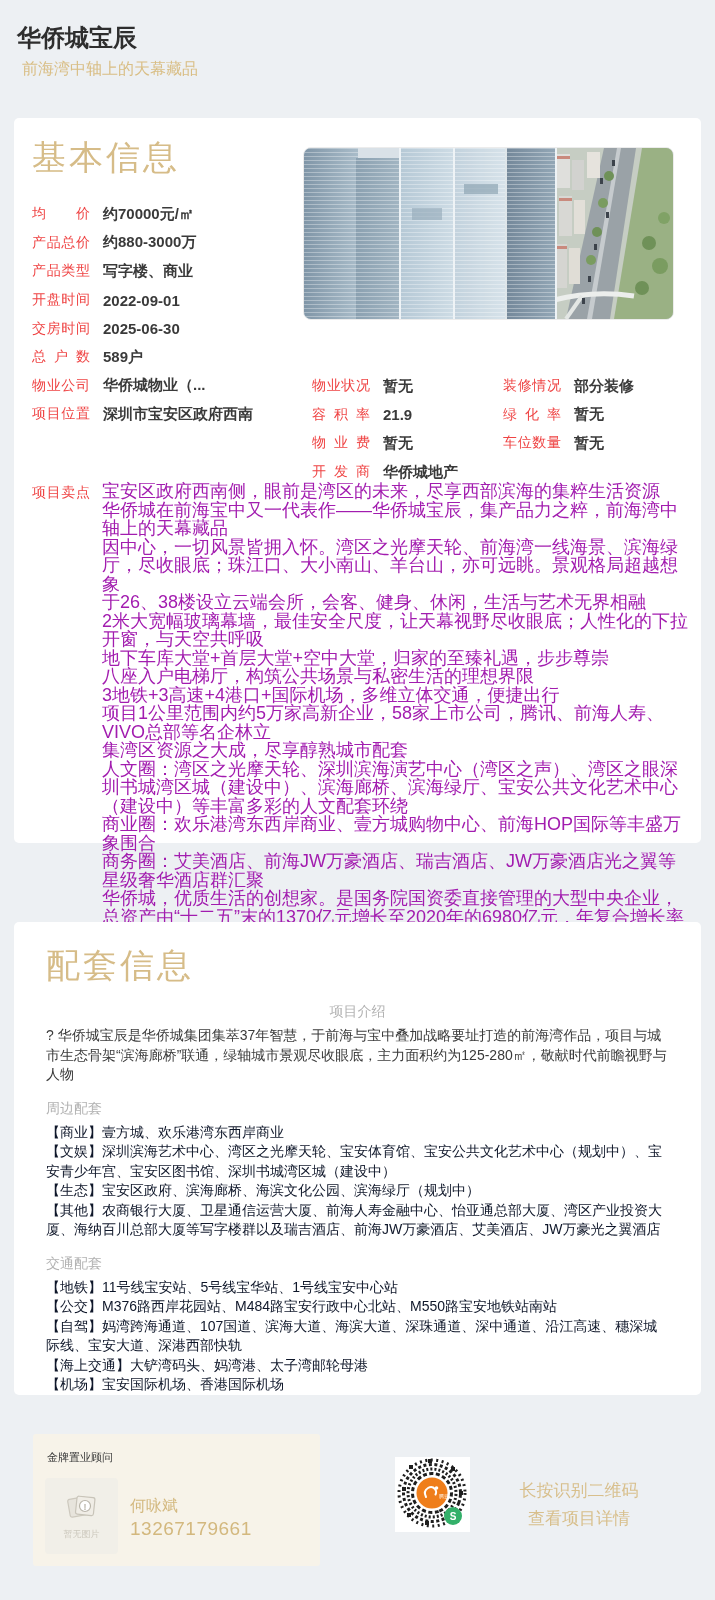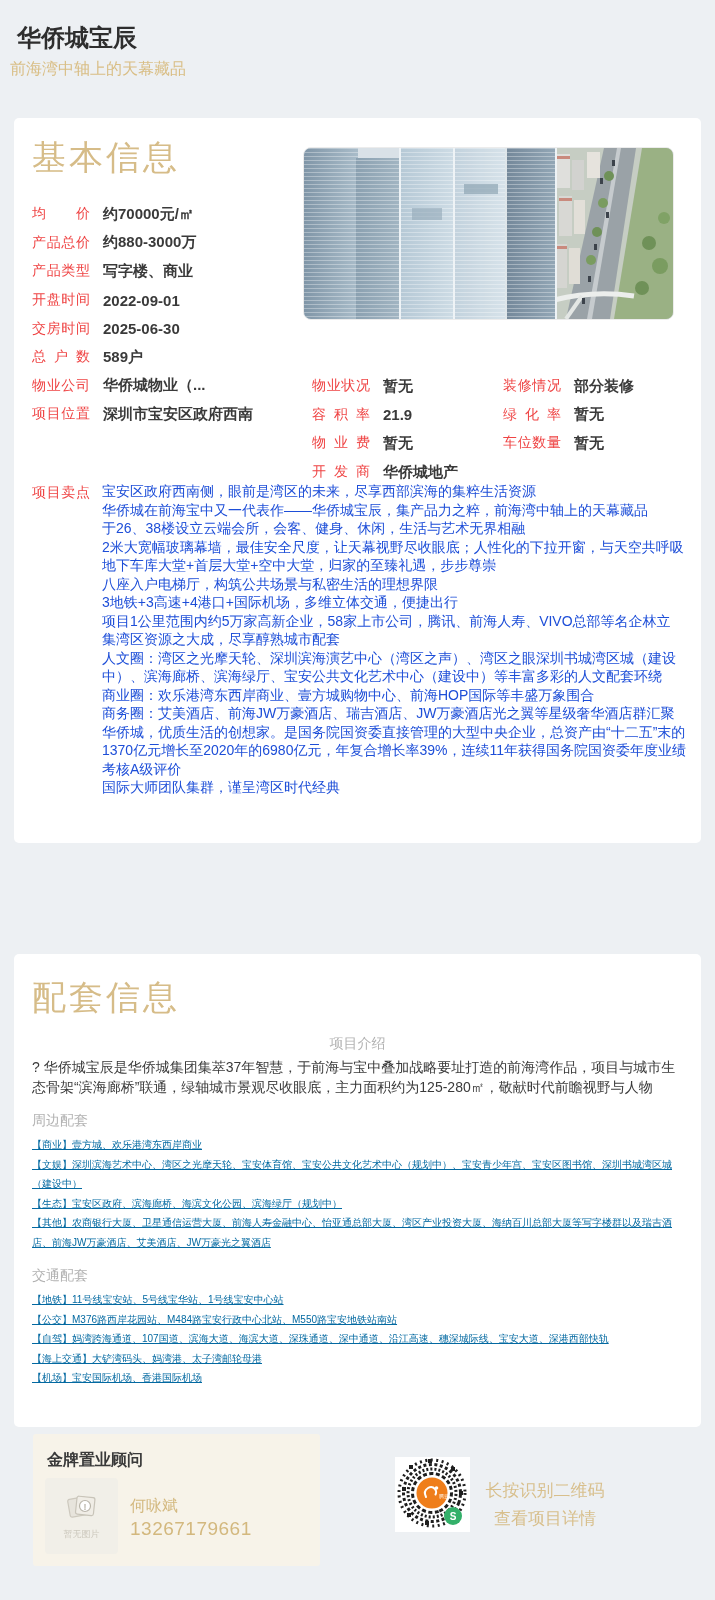--- a/index.html
+++ b/index.html
@@ -6,62 +6,62 @@
   body{
     width:715px;height:1600px;
     background:#edf0f3;
     font-family:"Liberation Sans", sans-serif;
     -webkit-font-smoothing:antialiased;
   }
   .page{position:relative;width:715px;height:1600px;overflow:hidden;}
 
   
   .hdr-title{position:absolute;left:17px;top:22px;font-size:24px;font-weight:bold;color:#2e2e2e;}
-  .hdr-sub{position:absolute;left:10px;top:59px;font-size:16px;color:#d9be85;}
+  .hdr-sub{position:absolute;left:22px;top:59px;font-size:16px;color:#d9be85;}
 
   
   .card{position:absolute;left:14px;width:687px;background:#ffffff;border-radius:5px;}
   .card1{top:118px;height:725px;}
-  .card2{top:922px;height:473px;box-sizing:border-box;padding:24px 18px 0;overflow:hidden;margin-top:32px;}
+  .card2{top:922px;height:473px;box-sizing:border-box;padding:24px 32px 0;overflow:hidden;}
 
   .section-title{font-size:34px;line-height:38px;font-weight:400;color:#d6bc88;letter-spacing:3px;margin:0;}
   .card1 .section-title{position:absolute;left:18px;top:20px;}
   .card2 .section-title{margin-bottom:18px;}
 
   
   .hero{position:absolute;left:289px;top:29px;width:369px;height:171px;border:1px solid #ececec;border-radius:8px;overflow:hidden;background:#d7dfe5;}
 
   
   .field-col{position:absolute;}
   .frow{height:28.6px;display:flex;align-items:center;}
   .flbl{display:inline-block;width:58px;flex:none;margin-right:13px;color:#ef4444;font-size:14px;
         text-align:justify;text-align-last:justify;-moz-text-align-last:justify;}
   .fval{font-size:15px;font-weight:600;color:#3a3a3a;white-space:nowrap;}
 
   .sell-label{position:absolute;left:18px;top:366px;}
   .sell-points{position:absolute;left:88px;top:364px;width:586px;}
-  .sell-points div{font-size:14px;line-height:18.5px;color:#1d4ed8;}
+  .sell-points div{font-size:18px;line-height:18.5px;color:#a21caf;}
 
   
   .sub-label{color:#b2b2b2;font-size:14px;line-height:19px;margin:14px 0 5px;}
   .sub-label.first{margin-top:0;text-align:center;}
   .body-text{font-size:14px;line-height:19.5px;color:#3a3a3a;margin:0;}
-  .plain-list div{font-size:10px;line-height:19.5px;color:#0369a1;text-decoration:underline;}
+  .plain-list div{font-size:14px;line-height:19.5px;color:#0f172a;}
 
   
   .consultant{position:absolute;left:33px;top:1434px;width:287px;height:132px;background:#f7f3e9;border-radius:3px;}
-  .consultant-h{position:absolute;left:14px;top:16px;font-size:16px;font-weight:bold;color:#3a3a3a;}
+  .consultant-h{position:absolute;left:14px;top:16px;font-size:11px;font-weight:normal;color:#3a3a3a;}
   .photo-ph{position:absolute;left:12px;top:44px;width:73px;height:76px;background:#f1efe8;border-radius:4px;
             display:flex;flex-direction:column;align-items:center;justify-content:center;}
   .photo-ph .cap{font-size:9px;color:#ccc8bd;margin-top:4px;}
   .c-name{position:absolute;left:97px;top:62px;font-size:16px;color:#d3b87e;}
   .c-phone{position:absolute;left:97px;top:84px;font-size:19px;color:#d3b87e;letter-spacing:.5px;}
 
   .qr-box{position:absolute;left:395px;top:1457px;width:75px;height:75px;background:#fff;}
-  .qr-hint{position:absolute;left:470px;top:1477px;width:150px;text-align:center;font-size:17px;line-height:28px;color:#d8bf8c;}
+  .qr-hint{position:absolute;left:470px;top:1477px;width:150px;text-align:center;font-size:17px;line-height:28px;color:#d8bf8c;padding-left:34px;}
 </style>
 </head>
 <body>
 
 <div class="page">
 
   <div class="hdr-title">华侨城宝辰</div>
   <div class="hdr-sub">前海湾中轴上的天幕藏品</div>
 
   <div class="card card1">
@@ -236,20 +236,21 @@
         </div>
       </div>
 
     <span class="flbl sell-label">项目卖点</span>
     <div class="sell-points">
 
         <div>宝安区政府西南侧，眼前是湾区的未来，尽享西部滨海的集粹生活资源</div>
 
         <div>华侨城在前海宝中又一代表作——华侨城宝辰，集产品力之粹，前海湾中轴上的天幕藏品</div>
 
+        <div>因中心，一切风景皆拥入怀。湾区之光摩天轮、前海湾一线海景、滨海绿厅，尽收眼底；珠江口、大小南山、羊台山，亦可远眺。景观格局超越想象</div>
 
         <div>于26、38楼设立云端会所，会客、健身、休闲，生活与艺术无界相融</div>
 
         <div>2米大宽幅玻璃幕墙，最佳安全尺度，让天幕视野尽收眼底；人性化的下拉开窗，与天空共呼吸</div>
 
         <div>地下车库大堂+首层大堂+空中大堂，归家的至臻礼遇，步步尊崇</div>
 
         <div>八座入户电梯厅，构筑公共场景与私密生活的理想界限</div>
 
         <div>3地铁+3高速+4港口+国际机场，多维立体交通，便捷出行</div>

